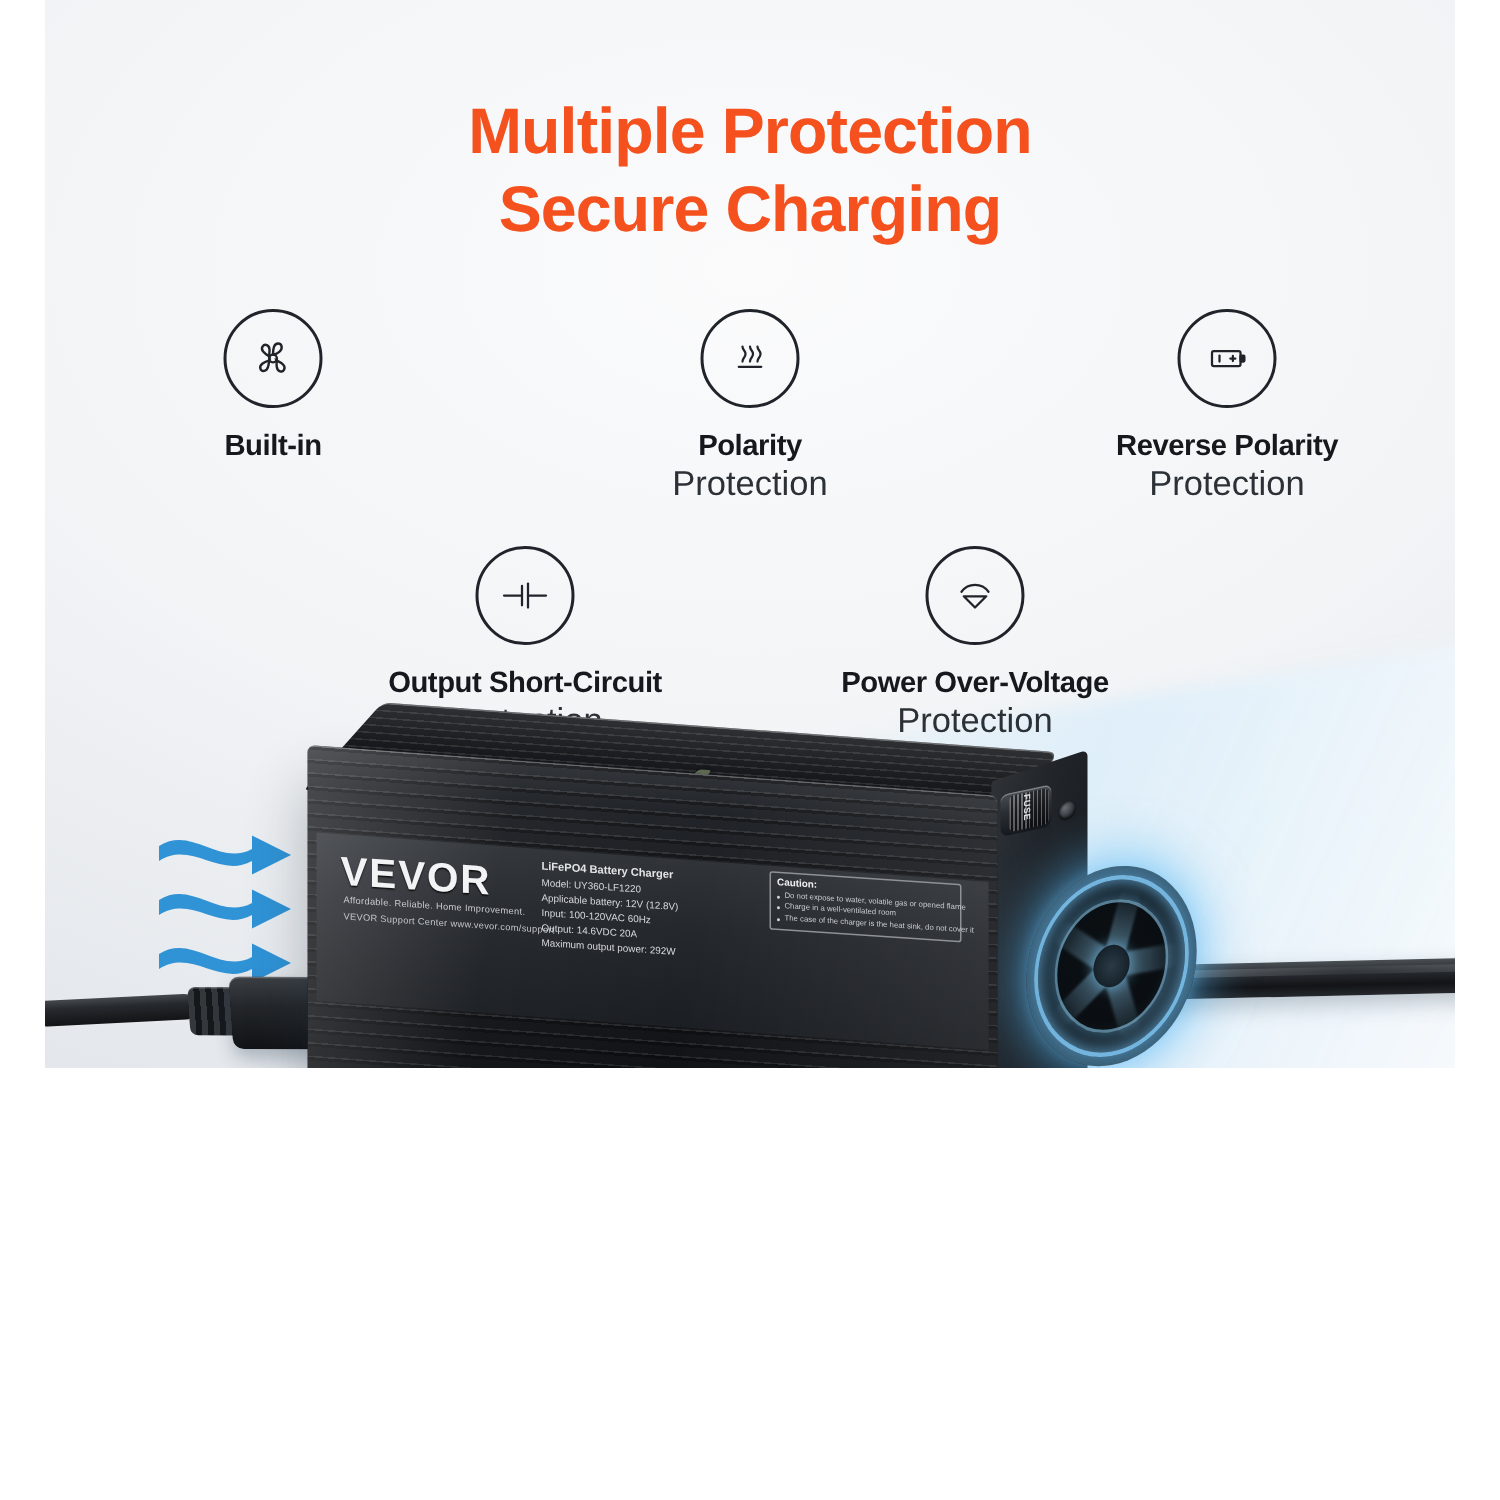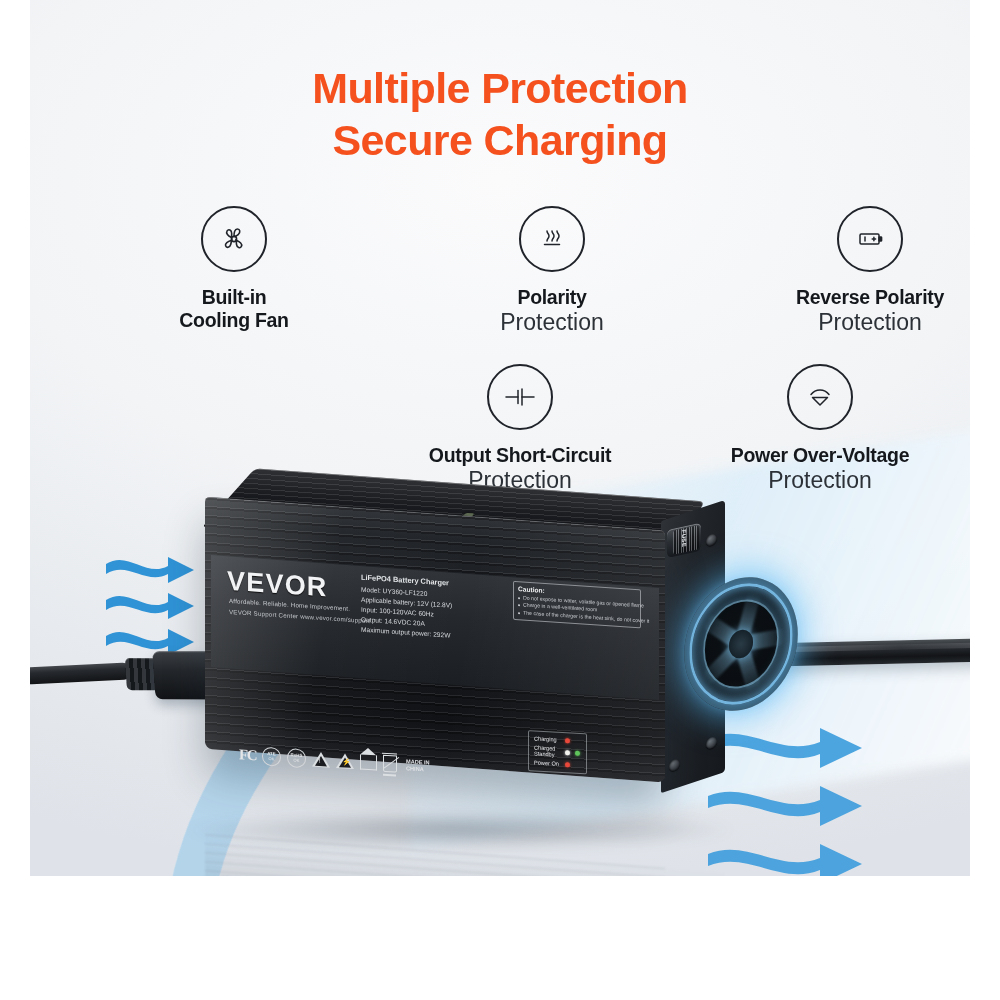--- a/index.html
+++ b/index.html
@@ -3,21 +3,21 @@
 <meta charset="utf-8">
 <style>
   html,body{margin:0;padding:0;}
   body{
     width:1000px;height:1000px;overflow:hidden;
     background:#ffffff;
     font-family:"Liberation Sans", sans-serif;
     -webkit-font-smoothing:antialiased;
   }
   .stage{
-    position:relative;width:1000px;height:876px;
+    position:relative;width:1000px;height:712px;
     background:#ffffff;overflow:hidden;
   }
   
   .panel{
     position:absolute;left:30px;top:0;width:940px;height:1000px;
     background:
       radial-gradient(120% 70% at 50% 18%, #fbfbfc 0%, #f2f4f6 45%, #e7eaee 75%, #dfe3e9 100%);
     overflow:hidden;
   }
   
@@ -48,21 +48,21 @@
   
   .headline{
     position:absolute;left:0;top:62px;width:940px;text-align:center;
     color:#f4511e;font-weight:bold;font-size:43px;line-height:1.22;
     letter-spacing:-.6px;
   }
   .headline .l2{display:block;}
 
   
   .features{position:absolute;left:0;top:206px;width:940px;}
-  .frow{display:flex;justify-content:flex-end;}
+  .frow{display:flex;justify-content:center;}
   .frow.r1{gap:118px;}
   .frow.r2{margin-top:28px;}
   .feat{width:200px;text-align:center;}
   .feat .circle{
     width:62px;height:62px;border:2px solid #20242a;border-radius:50%;
     margin:0 auto 14px auto;display:flex;align-items:center;justify-content:center;
   }
   .feat .t1{font-size:19.5px;font-weight:bold;color:#15181c;line-height:1.16;letter-spacing:-.3px;white-space:nowrap;}
   .feat .t2{font-size:23px;font-weight:normal;color:#2c3137;line-height:1.2;}
   .feat.wide{width:300px;}
@@ -326,21 +326,20 @@
           <div class="circle">
             <svg width="36" height="36" viewBox="0 0 36 36" fill="none" stroke="#20242a" stroke-width="1.6">
               <circle cx="18" cy="18" r="2.6"></circle>
               <path d="M18 15.4c0-4 .6-7.4 3.4-7.4 2.6 0 3.4 3.4.8 5.6-1.6 1.4-3 1.8-4.2 1.8z"></path>
               <path d="M20.3 19.2c3.6 1.7 6.4 3.7 5.1 6.2-1.2 2.3-4.5 1.4-4.9-2-.3-2.1.1-3.4-.2-4.2z"></path>
               <path d="M15.6 19.2c-3.8 1.3-6.9 3-6 5.6.8 2.4 4.2 2 5.1-1.3.6-2 .6-3.4.9-4.3z"></path>
               <path d="M15.5 16.6c-3.4-2-6-4.3-4.4-6.7 1.5-2.2 4.6-.9 4.6 2.5 0 2.1-.4 3.4-.2 4.2z"></path>
             </svg>
           </div>
           <div class="t1">Built-in</div>
-          <div class="t1">Cooling Fan</div>
         </div>
 
         <div class="feat">
           <div class="circle">
             <svg width="34" height="34" viewBox="0 0 34 34" fill="none" stroke="#20242a" stroke-width="1.5" stroke-linecap="round">
               <path d="M12 19c0-2.4 2-2.6 2-5s-2-2.6-2-5"></path>
               <path d="M17 19c0-2.4 2-2.6 2-5s-2-2.6-2-5"></path>
               <path d="M22 19c0-2.4 2-2.6 2-5s-2-2.6-2-5"></path>
               <path d="M9.5 22.5h15"></path>
             </svg>

